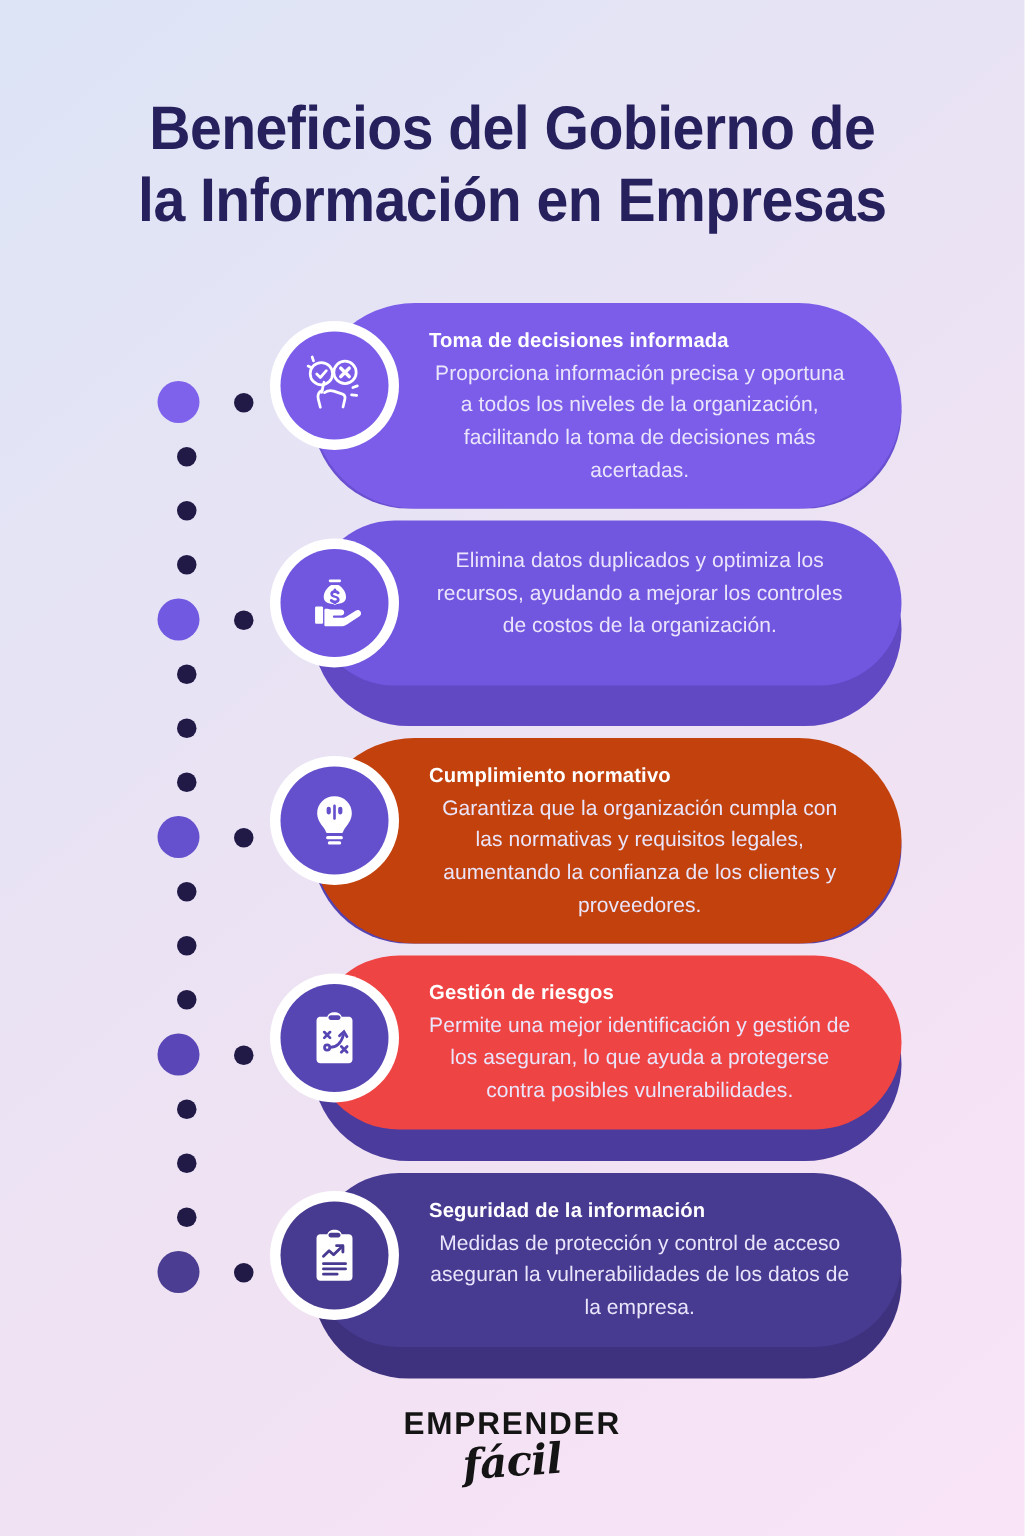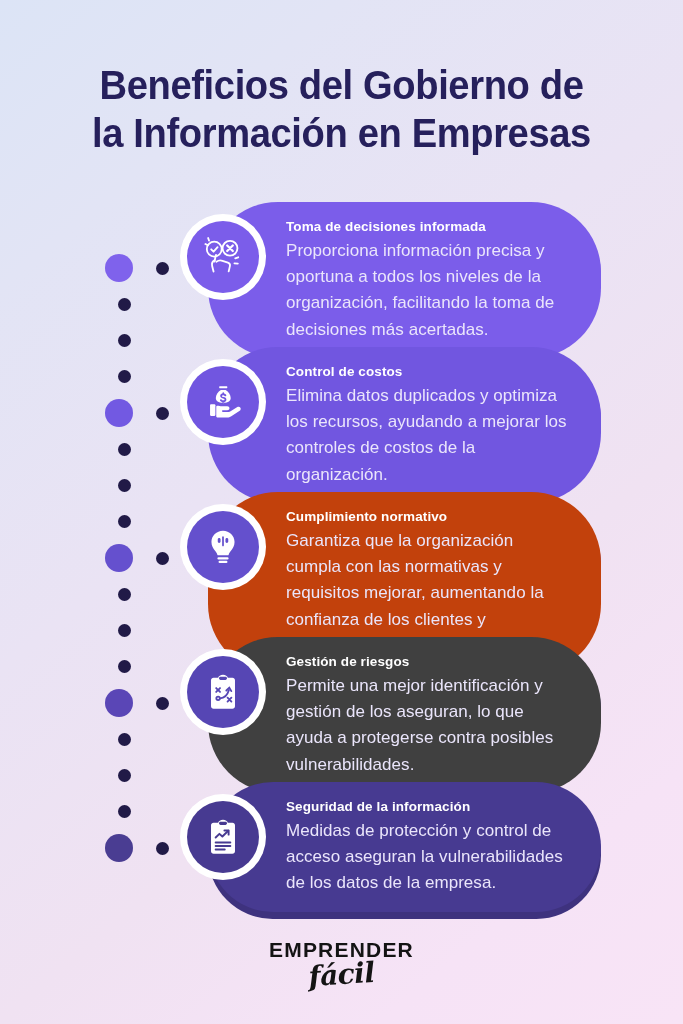--- a/index.html
+++ b/index.html
@@ -56,24 +56,25 @@
   }
   .card-title {
     color:#ffffff;
     font-weight:700;
     font-size:13.5px;
     line-height:1.45;
     letter-spacing:0.1px;
   }
   .card-body {
     color:#eae5fb;
-    font-size:17px;
+    font-size:14px;
     line-height:1.55;
     letter-spacing:0.05px;
     padding-top:1px;
+    text-align:center;
   }
 
   
   .icon-badge {
     position:absolute;
     left:180px;
     top:22px;
     width:86px; height:86px;
     border-radius:50%;
     background:#ffffff;
@@ -165,21 +166,20 @@
       <path d="M14.6 27.6c-2.6 1.3-3.6 4-3 6.6l1.6 6.4"></path>
       <path d="M16.4 29.4c2-1.4 4.6-1.9 7-1.1l6.2 2.1c1.8.6 2.7 2.3 2.3 4l-1.4 6"></path>
       <path d="M38 25.5l3.4-1.2M37 31.2l3.9.4M6.5 10.5l-2.6-1.3M8 5.2L7 2.3"></path>
     </svg>
         </div>
       </div>
     </div>
     <div class="card-wrap">
       <div class="card-shadow" style="background: rgb(97, 73, 196);"></div>
       <div class="card" style="background: rgb(113, 86, 224);">
-        <div class="card-title">Control de costos</div>
         <div class="card-body">Elimina datos duplicados y optimiza los recursos, ayudando a mejorar los controles de costos de la organización.</div>
       </div>
       <div class="icon-badge">
         <div class="icon-inner" style="background: rgb(113, 86, 224);">
     <svg viewBox="0 0 48 48" fill="#fff">
       <path d="M20.6 8.2h7.4c.6 0 1-.5 1-1.1s-.4-1.1-1-1.1h-7.4c-.6 0-1 .5-1 1.1s.4 1.1 1 1.1z"></path>
       <path d="M21.6 10.2c-3.4 2-5.8 5.4-5.8 9.3 0 3.4 2.6 5.4 8.5 5.4s8.5-2 8.5-5.4c0-3.9-2.4-7.3-5.8-9.3h-5.4z
                M24.3 12.9c.55 0 1 .45 1 1v.4c1 .2 1.8.7 2.3 1.3.4.5.3 1.2-.2 1.6-.5.4-1.2.3-1.6-.2-.3-.3-.8-.6-1.5-.6-.9 0-1.4.4-1.4.9 0
                .45.3.75 1.7 1.1 1.9.45 3.3 1.15 3.3 3.05 0 1.4-.95 2.4-2.6 2.7v.4c0 .55-.45 1-1 1s-1-.45-1-1v-.4c-1.15-.2-2.05-.75-2.6-1.5-.38-.5-.25-1.2.25-1.55.5-.35
                1.2-.25 1.55.25.35.45.9.75 1.7.75 1 0 1.6-.4 1.6-1 0-.5-.35-.8-1.8-1.15-1.85-.45-3.2-1.15-3.2-3 0-1.35.9-2.35 2.5-2.65v-.4c0-.55.45-1 1-1z"></path>
@@ -187,39 +187,39 @@
       <path d="M17.3 28.3c2.3 0 3.4.6 5.3.6h6.2c1.5 0 2.6 1 2.6 2.3 0 1.3-1.1 2.3-2.6 2.3h-5.1c-.5 0-.9.4-.9.9s.4.9.9.9h6.4
                c1.1 0 2-.35 3-1l7.3-4.5c1.2-.75 2.8-.4 3.5.8.7 1.15.35 2.65-.8 3.4l-9.6 6.3c-1.6 1.05-2.9 1.4-4.7 1.4H17.3c-.55 0-1-.45-1-1V29.3c0-.55.45-1 1-1z"></path>
     </svg>
         </div>
       </div>
     </div>
     <div class="card-wrap">
       <div class="card-shadow" style="background: rgb(86, 67, 178);"></div>
       <div class="card" style="background: #c2410c;">
         <div class="card-title">Cumplimiento normativo</div>
-        <div class="card-body">Garantiza que la organización cumpla con las normativas y requisitos mejorar, aumentando la confianza de los clientes y proveedores.</div>
+        <div class="card-body">Garantiza que la organización cumpla con las normativas y requisitos legales, aumentando la confianza de los clientes y proveedores.</div>
       </div>
       <div class="icon-badge">
         <div class="icon-inner" style="background: rgb(100, 80, 205);">
     <svg viewBox="0 0 48 48" fill="#fff">
       <path d="M24 5.5c-7.4 0-13.2 5.7-13.2 12.8 0 4.4 2.1 7.6 4.1 10 1.3 1.6 2.2 2.9 2.5 4.2.15.6.7 1 1.3 1h10.6
                c.6 0 1.15-.4 1.3-1 .3-1.3 1.2-2.6 2.5-4.2 2-2.4 4.1-5.6 4.1-10C37.2 11.2 31.4 5.5 24 5.5z
                M24 11.8c.55 0 1 .45 1 1v9.6c0 .55-.45 1-1 1s-1-.45-1-1v-9.6c0-.55.45-1 1-1z
                M19.6 13.6c.9 0 1.6.7 1.6 1.6v2.6c0 .9-.7 1.6-1.6 1.6s-1.6-.7-1.6-1.6v-2.6c0-.9.7-1.6 1.6-1.6z
                M28.4 13.6c.9 0 1.6.7 1.6 1.6v2.6c0 .9-.7 1.6-1.6 1.6s-1.6-.7-1.6-1.6v-2.6c0-.9.7-1.6 1.6-1.6z"></path>
       <rect x="17.6" y="35.8" width="12.8" height="2.5" rx="1.25"></rect>
       <rect x="18.9" y="39.8" width="10.2" height="2.5" rx="1.25"></rect>
     </svg>
         </div>
       </div>
     </div>
     <div class="card-wrap">
       <div class="card-shadow" style="background: rgb(75, 59, 156);"></div>
-      <div class="card" style="background: #404040;">
+      <div class="card" style="background: #ef4444;">
         <div class="card-title">Gestión de riesgos</div>
         <div class="card-body">Permite una mejor identificación y gestión de los aseguran, lo que ayuda a protegerse contra posibles vulnerabilidades.</div>
       </div>
       <div class="icon-badge">
         <div class="icon-inner" style="background: rgb(86, 70, 180);">
     <svg viewBox="0 0 48 48" fill="#fff">
       <path d="M13.2 7.8h5.3c.5-2 2.6-3.5 5.5-3.5s5 1.5 5.5 3.5h5.3c1.6 0 2.9 1.3 2.9 2.9v29.6
                c0 1.6-1.3 2.9-2.9 2.9H13.2c-1.6 0-2.9-1.3-2.9-2.9V10.7c0-1.6 1.3-2.9 2.9-2.9z
                M19.4 8.4c0 1 .8 1.8 1.8 1.8h5.6c1 0 1.8-.8 1.8-1.8S27.8 6.6 26.8 6.6h-5.6c-1 0-1.8.8-1.8 1.8z"></path>
       <g stroke="#5646b4" stroke-width="2.1" stroke-linecap="round" fill="none">

